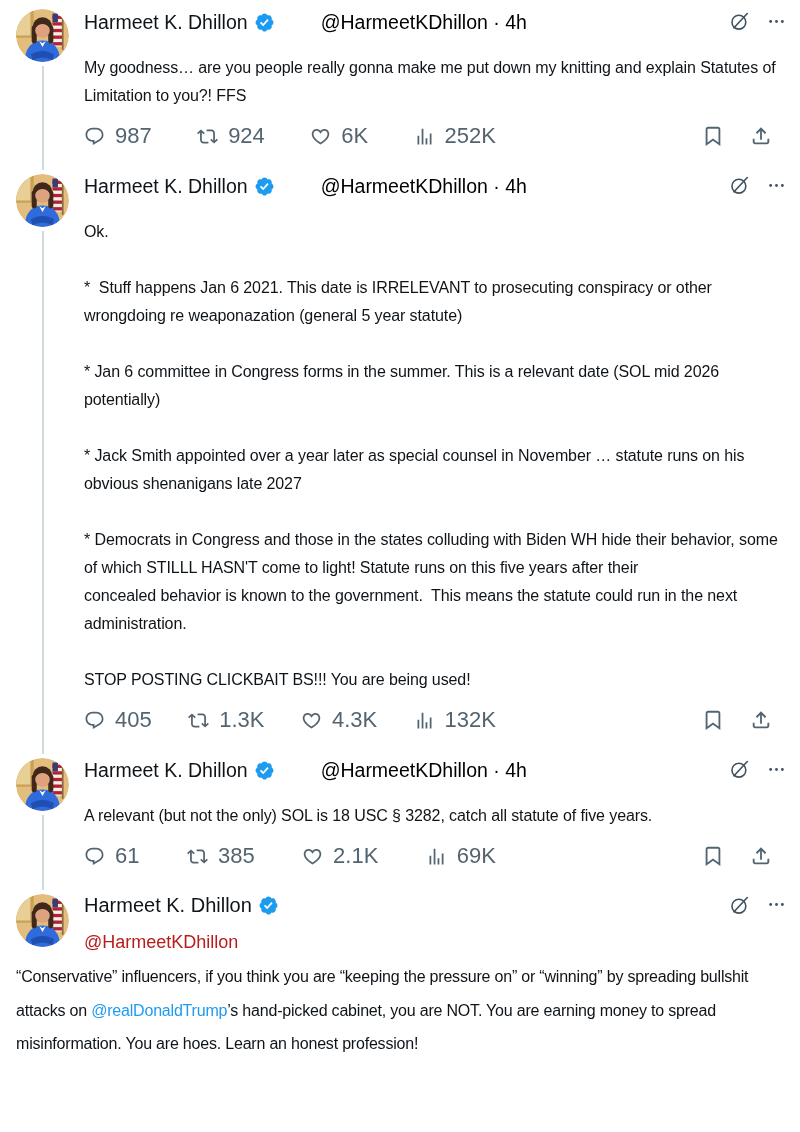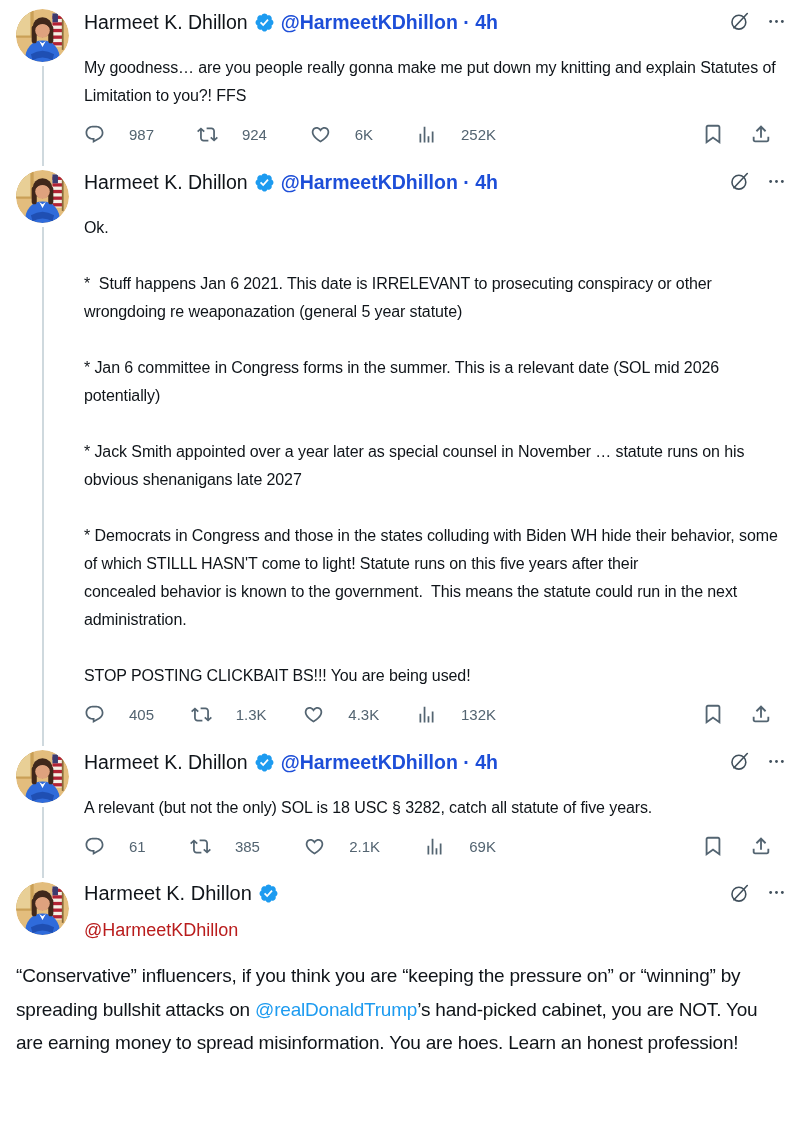--- a/index.html
+++ b/index.html
@@ -47,21 +47,21 @@
 
   .header-row { display: flex; align-items: flex-start; }
   .user-line {
     display: flex; align-items: center; gap: 6px;
     font-size: 19.5px; line-height: 24px;
     flex: 1; min-width: 0; white-space: nowrap;
   }
   .name { font-weight: 400; color: #0f1419; cursor: pointer; }
   .badge { display: inline-flex; flex: none; }
   .badge svg { width: 21px; height: 21px; display: block; }
-  .meta { color: #1d4ed8; font-weight: 700; cursor: pointer; }
+  .meta { color: #000000; font-weight: 400; cursor: pointer; margin-left: 40px; }
 
   .header-icons { display: flex; align-items: center; gap: 17px; color: #41505c; padding-top: 1px; }
   .hicon { cursor: pointer; display: inline-flex; }
   .hicon svg { width: 21px; height: 21px; display: block; }
   .hicon.more svg { width: 19px; height: 19px; }
 
   .body-text {
     font-size: 16px;
     line-height: 28px;
     margin-top: 20px;
@@ -69,39 +69,39 @@
     word-wrap: break-word;
     letter-spacing: -0.1px;
   }
 
   .actions {
     display: flex; align-items: center;
     margin-top: 13px; padding-bottom: 12px;
     color: #536471;
   }
   .metrics { display: flex; justify-content: space-between; width: 412px; }
-  .action { display: flex; align-items: center; gap: 24px; font-size: 15px; cursor: pointer; }
+  .action { display: flex; align-items: center; gap: 10px; font-size: 22px; cursor: pointer; }
   .action .aicon { display: inline-flex; }
   .action svg { width: 21px; height: 21px; display: block; }
   .right-actions { margin-left: auto; display: flex; align-items: center; gap: 26px; padding-right: 14px; }
   .right-actions .action svg { width: 22px; height: 22px; }
 
   
   .focus-header { display: flex; align-items: stretch; }
   .focus-header .gutter { padding-bottom: 2px; }
   .user-block { padding-top: 12px; min-width: 0; }
   .user-block .name-line { display: flex; align-items: center; gap: 6px; font-size: 20px; line-height: 25px; }
   .user-block .handle { color: #b91c1c; font-size: 18px; line-height: 24px; margin-top: 12px; cursor: pointer; }
   .focus-header .header-icons { margin-left: auto; padding-right: 14px; padding-top: 14px; align-items: flex-start; }
   .focus-body {
-    font-size: 19px;
+    font-size: 16px;
     line-height: 33.5px;
     letter-spacing: -0.2px;
     padding: 0 16px;
-    margin-top: 17px;
+    margin-top: 6px;
     word-wrap: break-word;
   }
   .mention { color: #1d9bf0; text-decoration: none; cursor: pointer; }
 </style>
 </head>
 <body>
 
 <svg class="defs" aria-hidden="true">
   <defs>
     <clipPath id="avclip">

